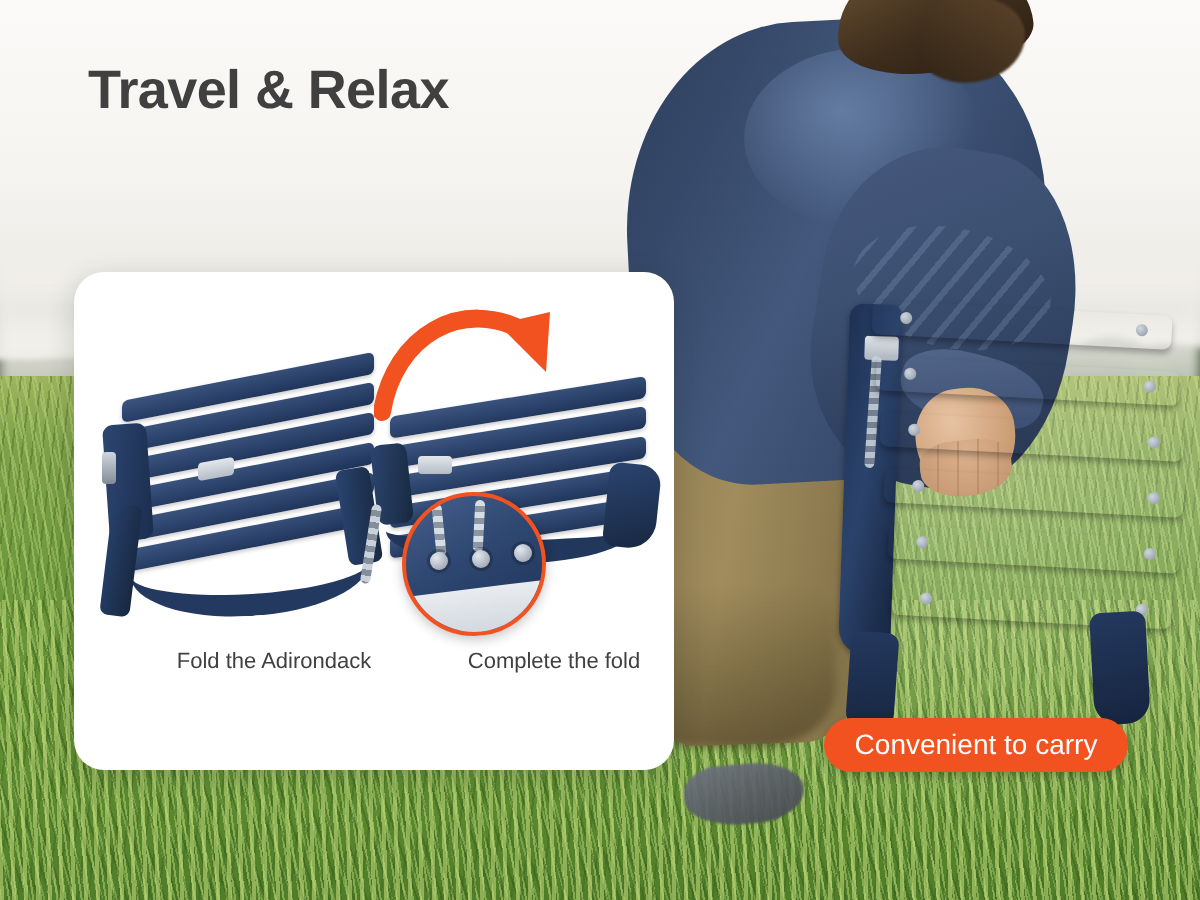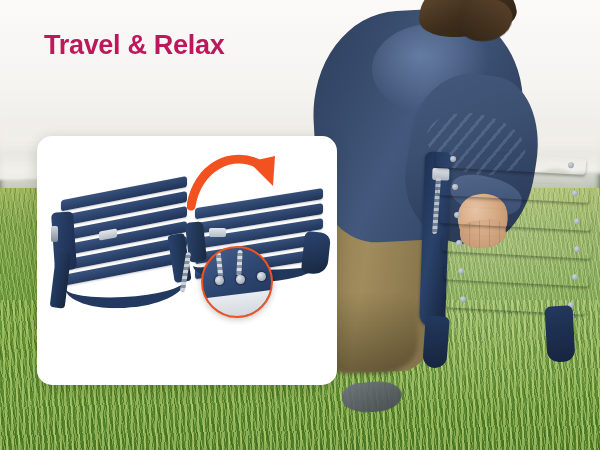--- a/index.html
+++ b/index.html
@@ -175,21 +175,21 @@
   }
   .c-chain {
     position:absolute; left:16px; top:30px; width:5px; height:56px;
     background:repeating-linear-gradient(180deg,#c9d1da 0 3px,#7d8794 3px 6px);
     border-radius:3px; opacity:.9; transform:rotate(4deg);
   }
 
   
   .headline {
     position:absolute; left:44px; top:30px; width:300px;
-    color:#be185d; font-size:27px; line-height:31px;
+    color:#404040; font-size:27px; line-height:31px;
     font-weight:bold; letter-spacing:-.3px;
   }
 
   
   .panel {
     position:absolute; left:37px; top:136px; width:300px; height:249px;
     background:#ffffff; border-radius:15px;
     box-shadow:0 3px 14px rgba(40,50,35,.20);
     overflow:hidden;
   }
@@ -431,18 +431,21 @@
       <div class="mag-body"></div>
       <div class="mag-edge"></div>
       <div class="mag-pin" style="left:14px; top:4px;  transform:rotate(-6deg);"></div>
       <div class="mag-pin" style="left:34px; top:2px;  transform:rotate(3deg);"></div>
       <div class="mag-bolt" style="left:12px; top:28px;"></div>
       <div class="mag-bolt" style="left:33px; top:27px;"></div>
       <div class="mag-bolt" style="left:54px; top:24px;"></div>
     </div>
 
     <div class="cap cap-a">
-    </div>
+      <div>Fold the Adirondack</div>
+    </div>
+    <div class="cap cap-b">Complete the fold</div>
 
   </div>
 
+  <div class="badge">Convenient to carry</div>
 
 </div>
 
 </body></html>

